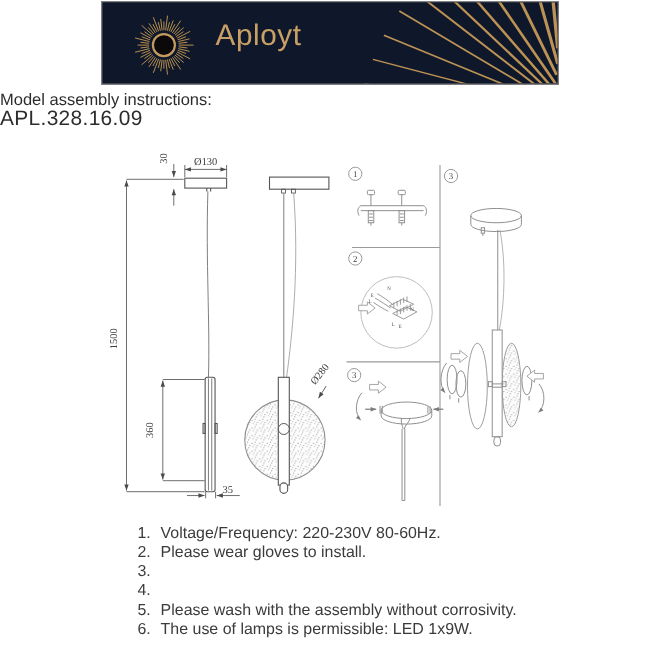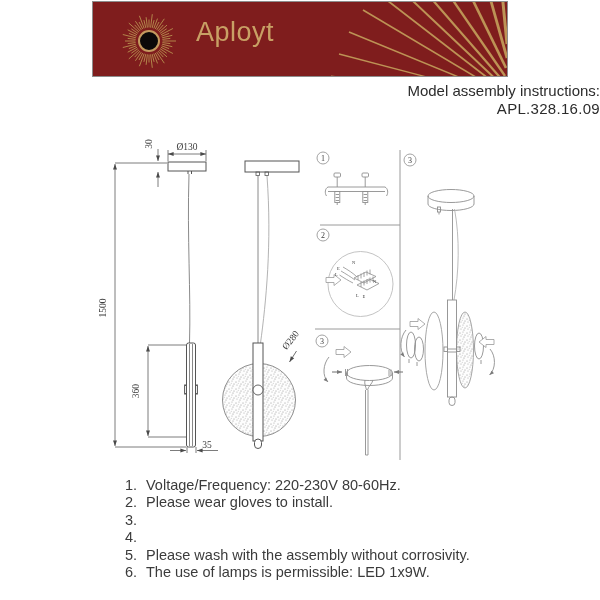--- a/index.html
+++ b/index.html
@@ -1,27 +1,27 @@
 <!DOCTYPE html>
 <html><head>
 <meta charset="utf-8">
 <style>
   html,body{margin:0;padding:0;background:#fff;}
   .page{position:relative;width:600px;height:600px;background:#ffffff;overflow:hidden;
         font-family:"Liberation Sans",sans-serif;}
   
   .banner{position:absolute;left:92px;top:1px;width:416px;height:76px;
-          background:#7f1d1d;border:1px solid #8d8d8d;box-sizing:border-box;overflow:hidden;}
+          background:#0f172a;border:1px solid #8d8d8d;box-sizing:border-box;overflow:hidden;}
   .banner svg{position:absolute;left:0;top:0;}
   .brand{position:absolute;left:103px;top:17px;font-size:27px;font-weight:500;
          letter-spacing:0.5px;color:#c8a065;line-height:27px;}
   
-  .title-block{position:absolute;left:0;top:82px;width:600px;text-align:right;color:#2c2c2c;}
+  .title-block{position:absolute;left:0;top:82px;width:600px;text-align:left;color:#2c2c2c;}
   .title-line{font-size:15px;line-height:18px;}
-  .model-line{font-size:15px;line-height:18px;letter-spacing:0.3px;margin-left:43px;}
+  .model-line{font-size:19px;line-height:18px;letter-spacing:0.3px;}
   
   .drawing{position:absolute;left:60px;top:128px;}
   .drawing text{font-family:"Liberation Serif",serif;fill:#3d3d3d;}
   .dimtxt{font-size:9.5px;}
   .steptxt{font-family:"Liberation Sans",sans-serif;font-size:8px;fill:#6d6d6d;}
   .wiretxt{font-family:"Liberation Sans",sans-serif;font-size:4.5px;fill:#8a8a8a;}
   
   .instructions{position:absolute;left:115px;top:477px;color:#3b3b3b;font-size:14.5px;}
   .instructions .row{display:flex;line-height:17.4px;}
   .instructions .num{width:22px;text-align:right;margin-right:9px;flex:none;}

